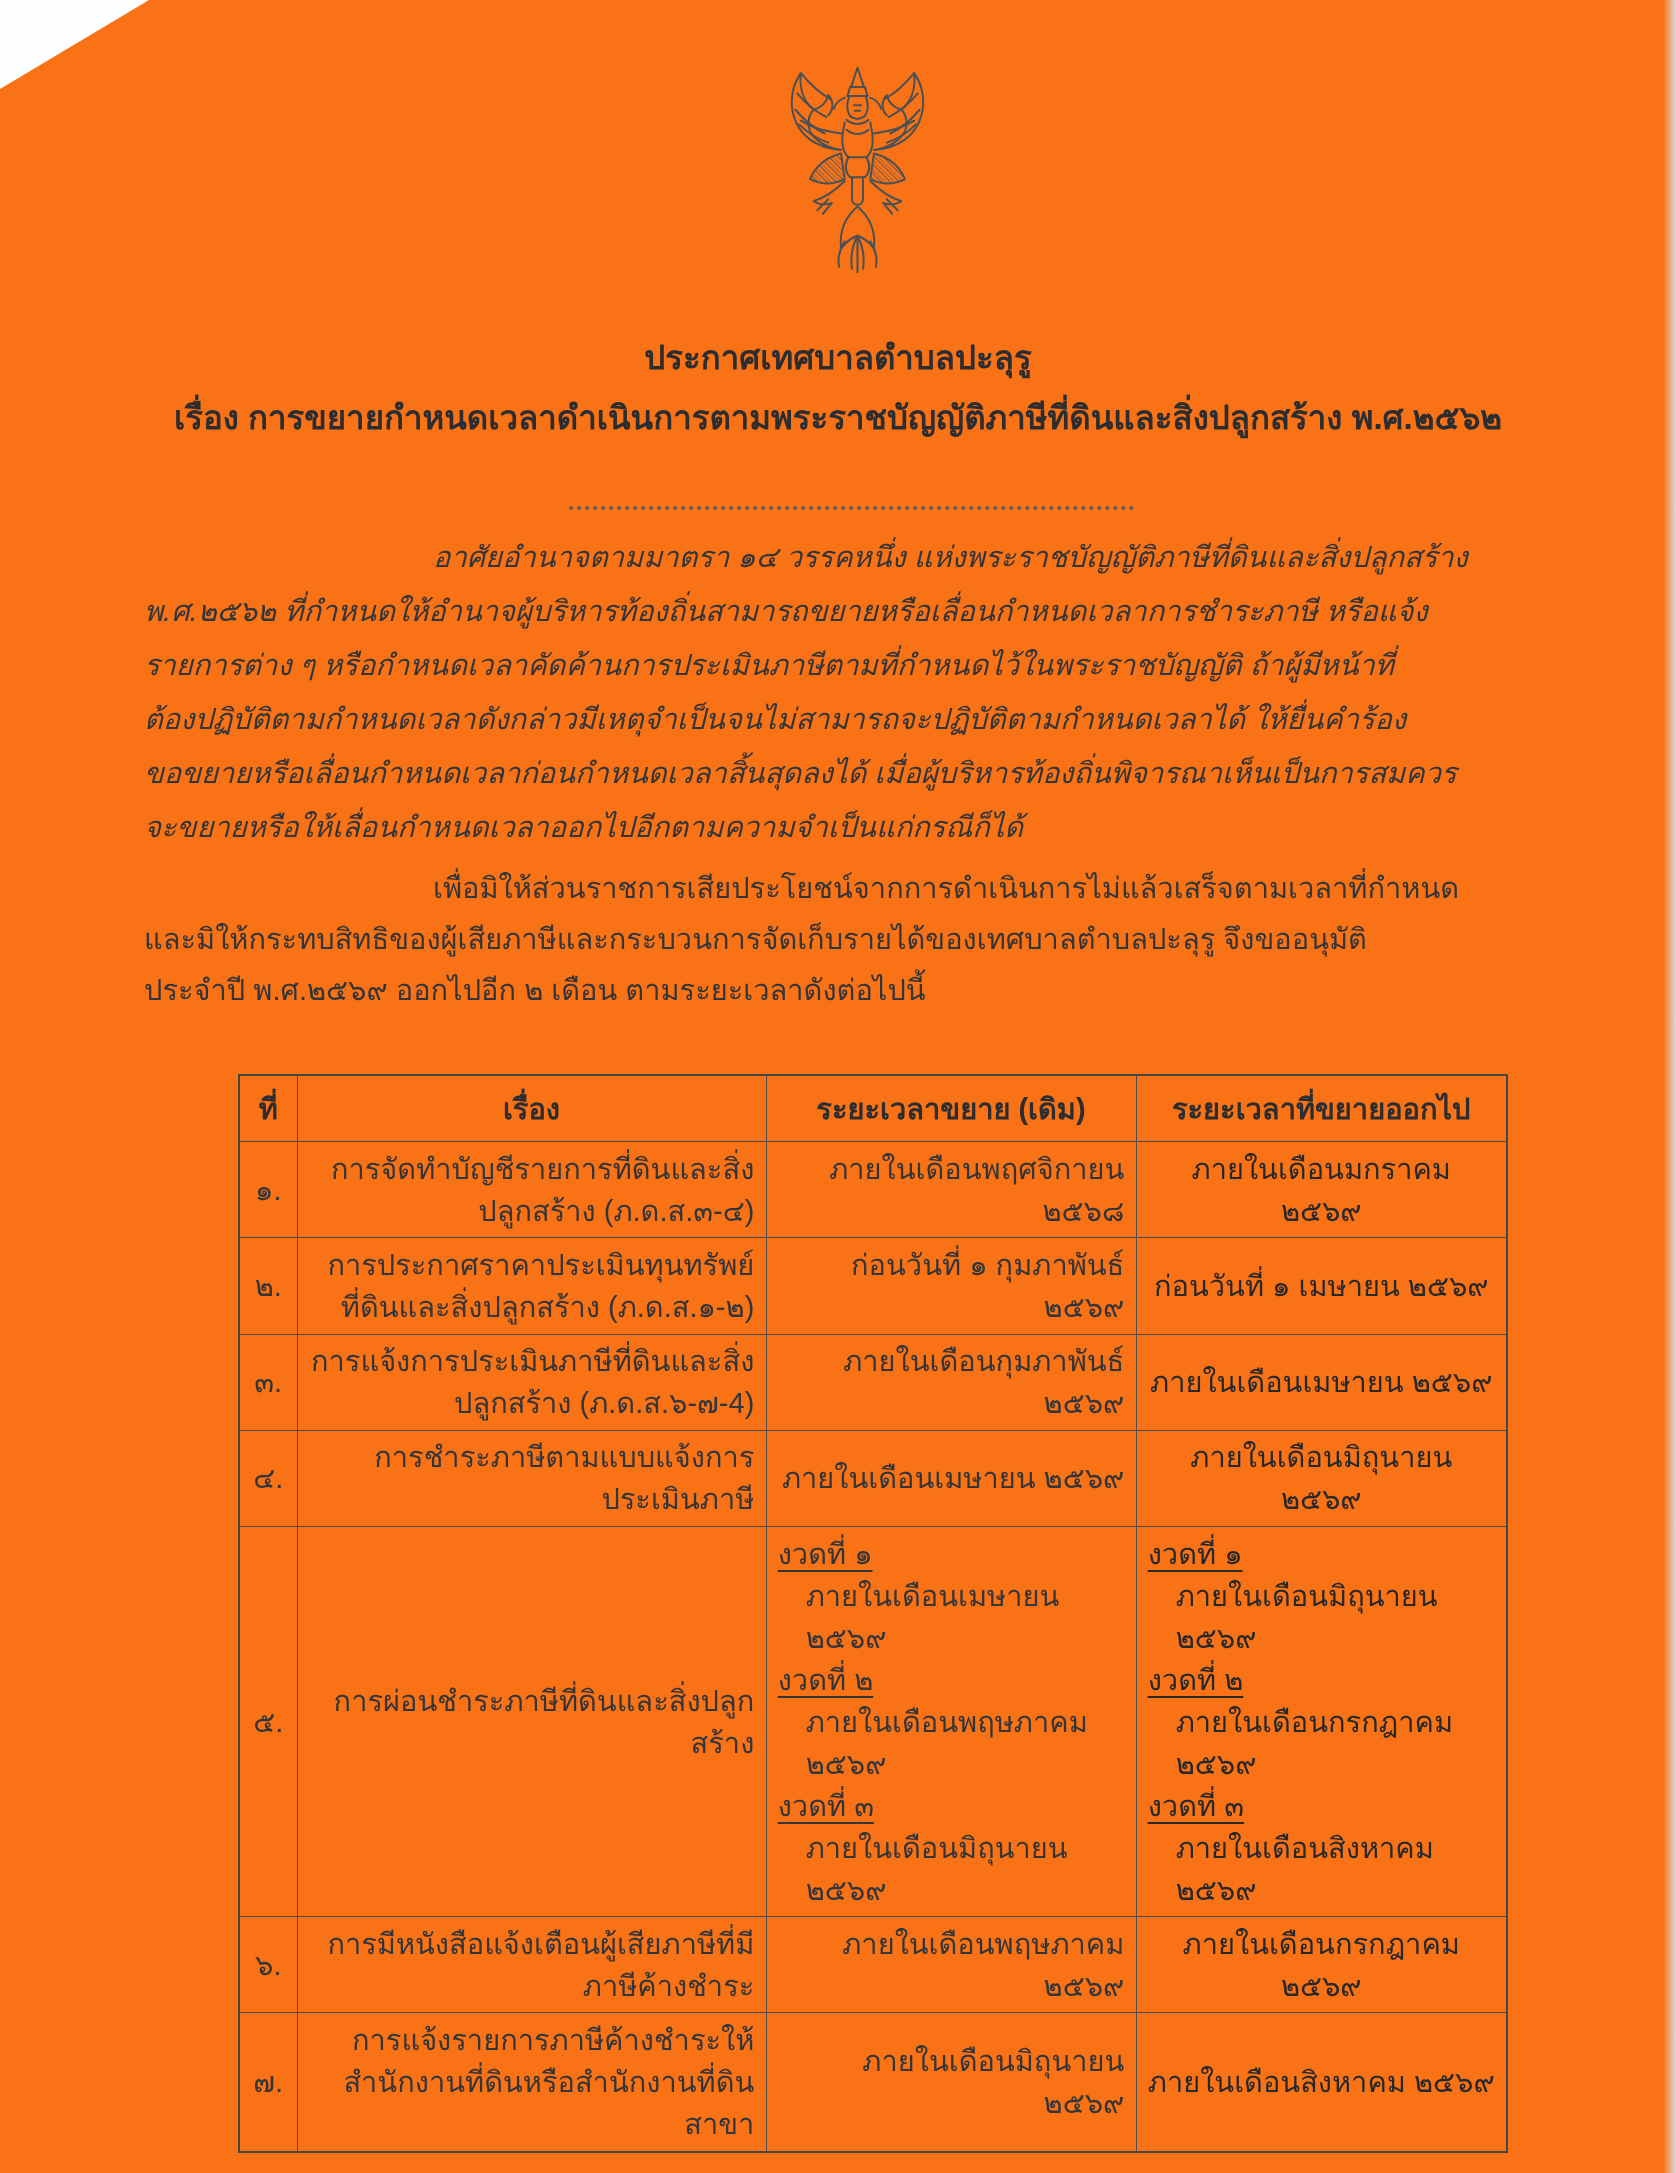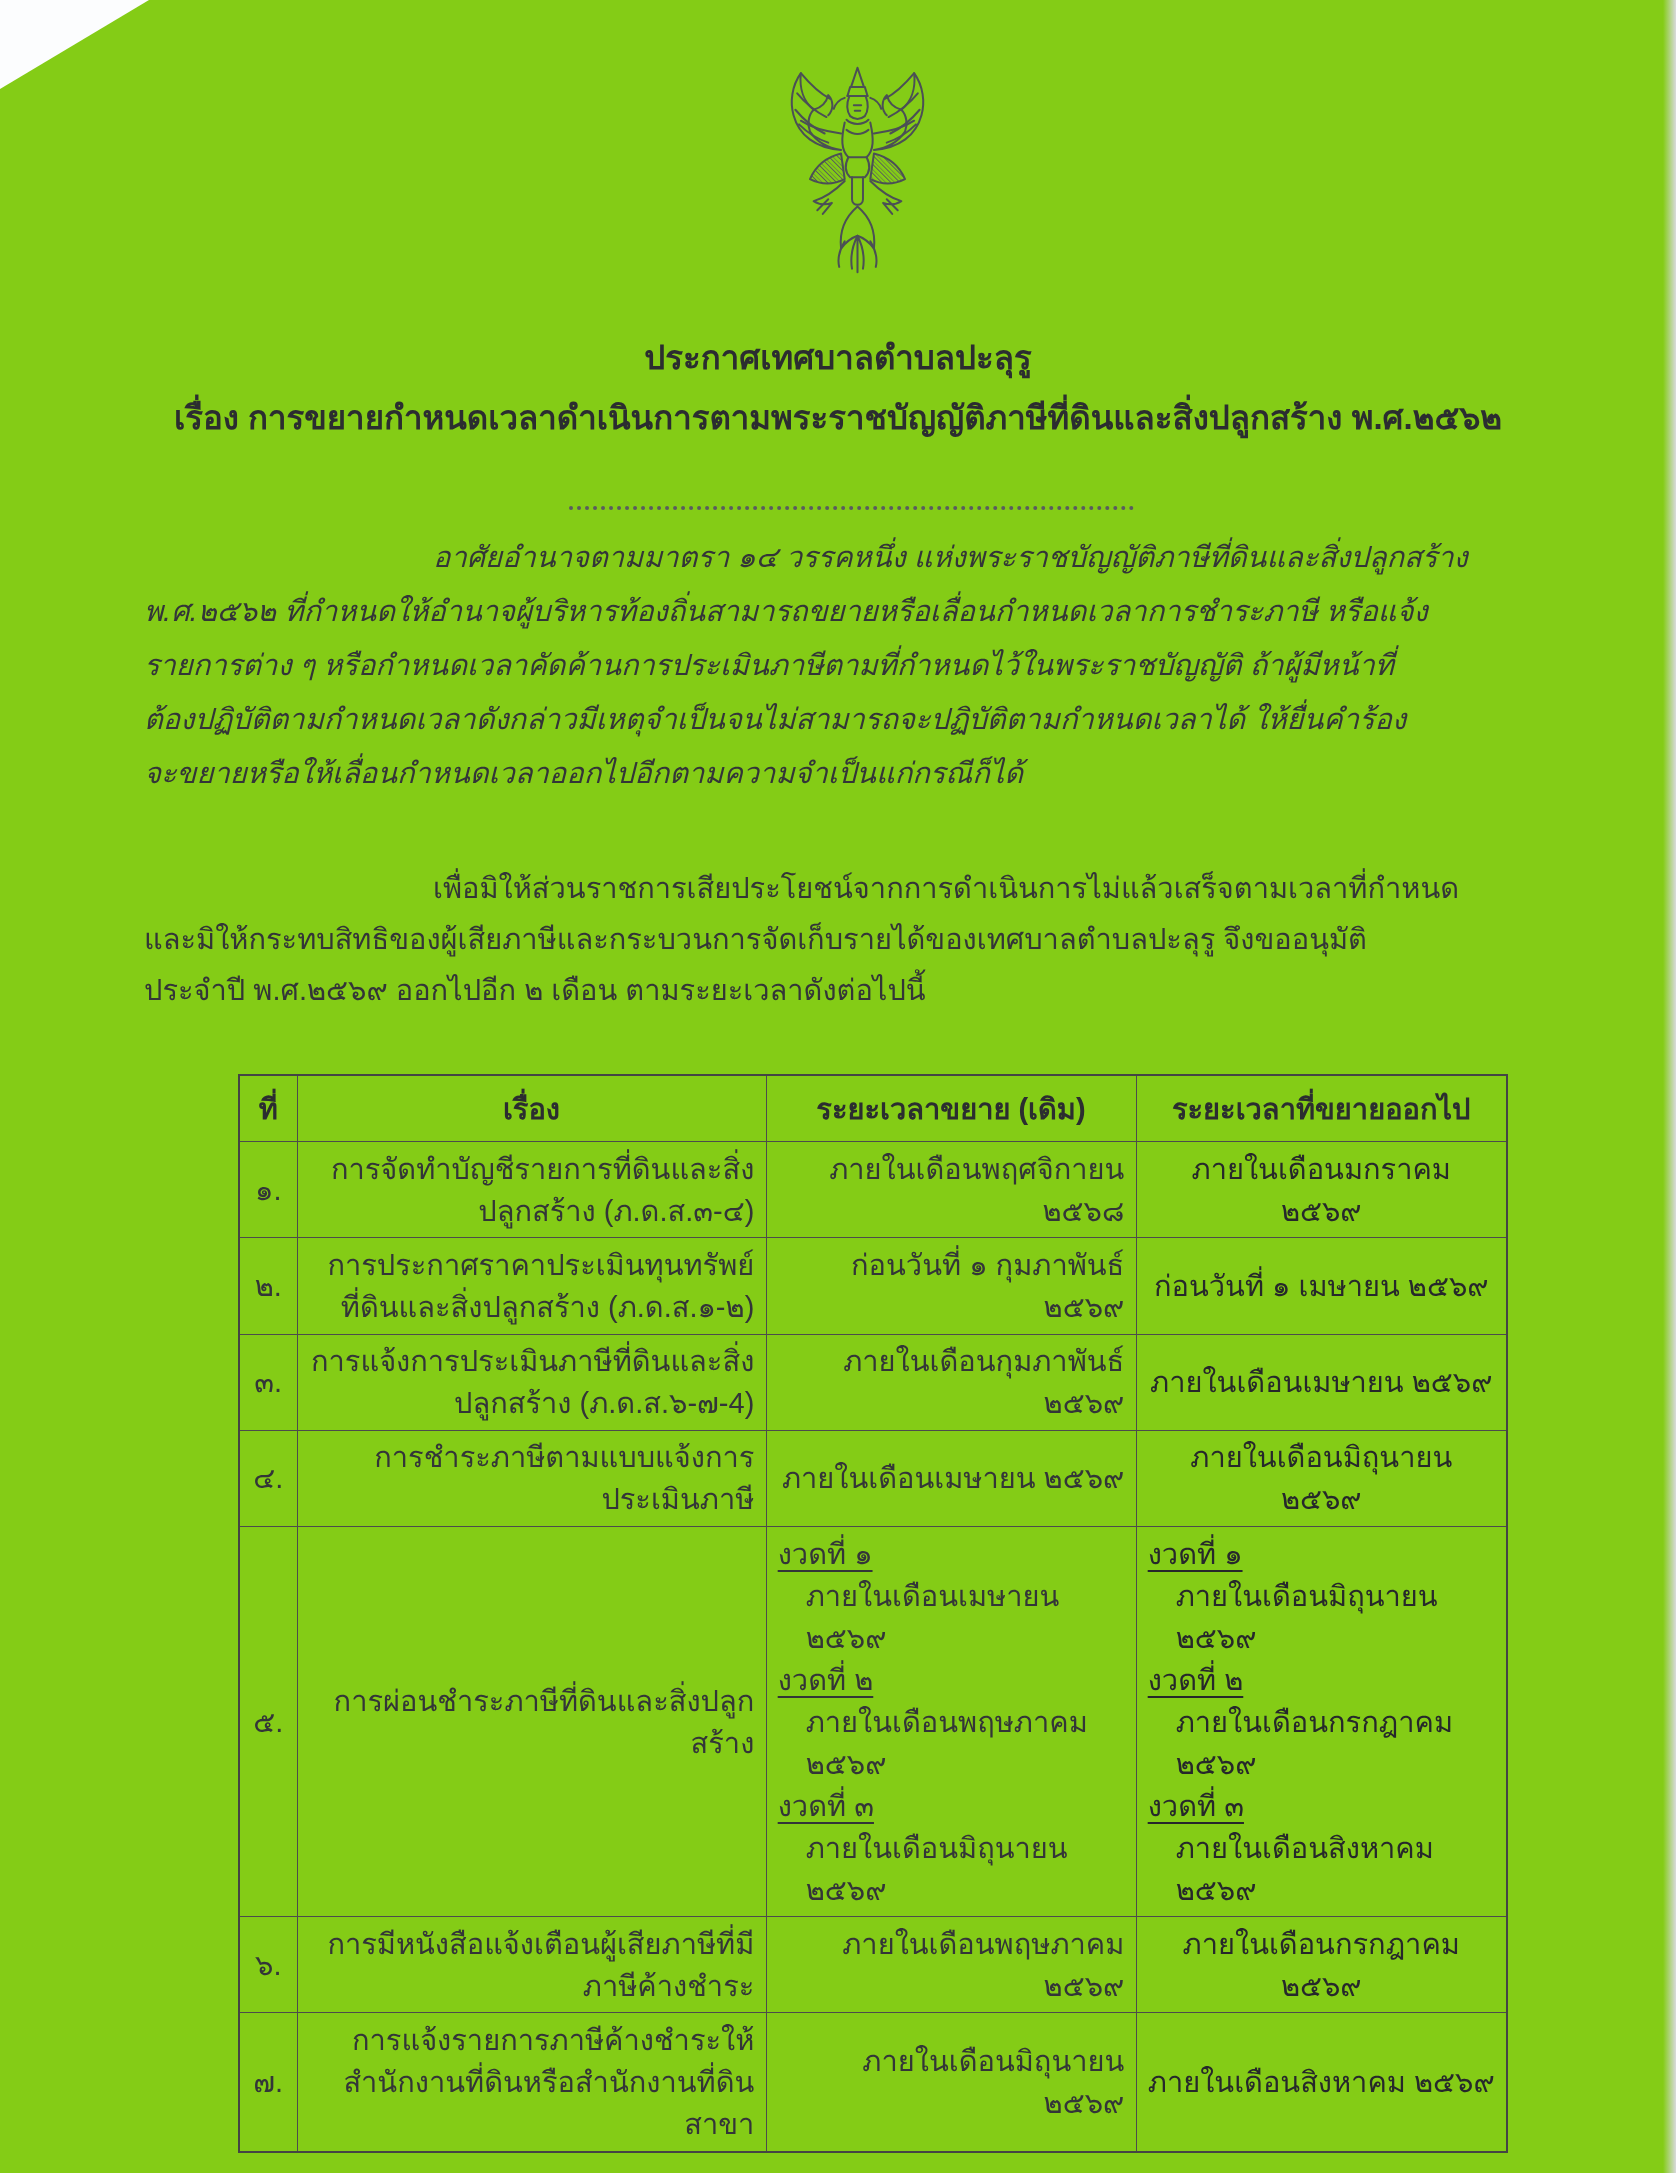--- a/index.html
+++ b/index.html
@@ -1,19 +1,19 @@
 <!DOCTYPE html>
 <html style="font-size:15px"><head>
 <meta charset="utf-8">
 <style>
   html,body{margin:0;padding:0;background:#e8e9eb;}
   .page{
     position:relative;
     width:1676px;height:2174px;
-    background:#84cc16;
+    background:#f97316;
     font-family:"Liberation Sans","DejaVu Sans",sans-serif;
     color:#2e3033;
     overflow:hidden;
   }
   .scan-edge{
     position:absolute;right:0;top:0;width:13px;height:100%;
     background:linear-gradient(to left,#d9dadd,rgba(217,218,221,0));
   }
   .artifact-tl{
     position:absolute;left:0;top:0;width:149px;height:89px;
@@ -112,20 +112,21 @@
     <div>เรื่อง  การขยายกำหนดเวลาดำเนินการตามพระราชบัญญัติภาษีที่ดินและสิ่งปลูกสร้าง พ.ศ.๒๕๖๒</div>
   </div>
 
   <div class="dotted-sep"></div>
 
   <div class="para" id="para1">
     <div class="indent">อาศัยอำนาจตามมาตรา ๑๔ วรรคหนึ่ง แห่งพระราชบัญญัติภาษีที่ดินและสิ่งปลูกสร้าง</div>
     <div>พ.ศ.๒๕๖๒ ที่กำหนดให้อำนาจผู้บริหารท้องถิ่นสามารถขยายหรือเลื่อนกำหนดเวลาการชำระภาษี หรือแจ้ง</div>
     <div>รายการต่าง ๆ หรือกำหนดเวลาคัดค้านการประเมินภาษีตามที่กำหนดไว้ในพระราชบัญญัติ ถ้าผู้มีหน้าที่</div>
     <div>ต้องปฏิบัติตามกำหนดเวลาดังกล่าวมีเหตุจำเป็นจนไม่สามารถจะปฏิบัติตามกำหนดเวลาได้ ให้ยื่นคำร้อง</div>
+    <div>ขอขยายหรือเลื่อนกำหนดเวลาก่อนกำหนดเวลาสิ้นสุดลงได้ เมื่อผู้บริหารท้องถิ่นพิจารณาเห็นเป็นการสมควร</div>
     <div>จะขยายหรือให้เลื่อนกำหนดเวลาออกไปอีกตามความจำเป็นแก่กรณีก็ได้</div>
   </div>
 
   <div class="para" id="para2">
     <div class="indent">เพื่อมิให้ส่วนราชการเสียประโยชน์จากการดำเนินการไม่แล้วเสร็จตามเวลาที่กำหนด</div>
     <div>และมิให้กระทบสิทธิของผู้เสียภาษีและกระบวนการจัดเก็บรายได้ของเทศบาลตำบลปะลุรู จึงขออนุมัติ</div>
     <div>ประจำปี พ.ศ.๒๕๖๙ ออกไปอีก ๒ เดือน ตามระยะเวลาดังต่อไปนี้</div>
   </div>
 
   <table class="sched">

